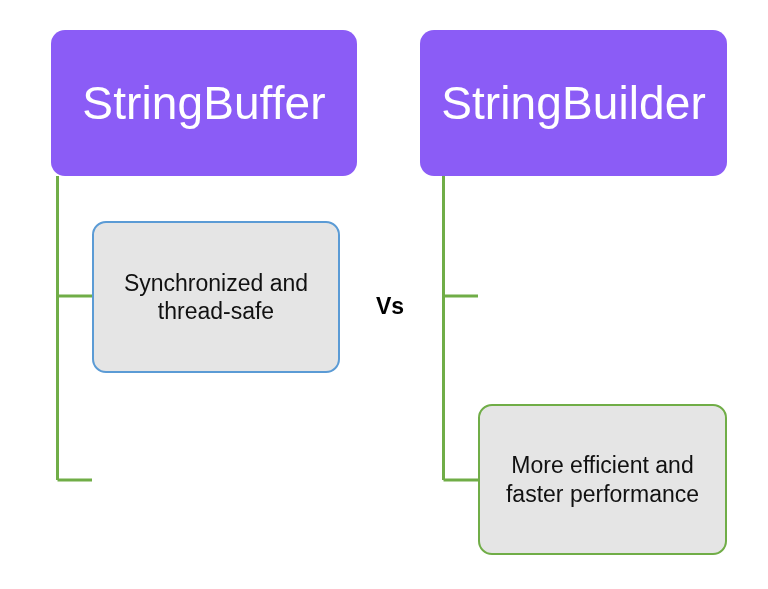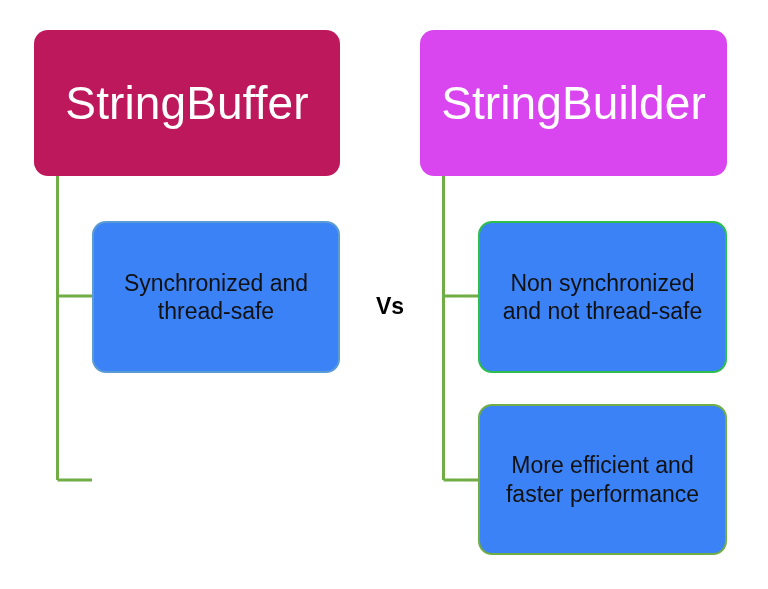--- a/index.html
+++ b/index.html
@@ -39,27 +39,27 @@
     box-sizing: border-box;
   }
   .root-label {
     color: #ffffff;
     font-size: 46px;
     font-weight: 400;
     line-height: 1.05;
     letter-spacing: 0.1px;
     white-space: nowrap;
   }
-  #root-left  { left: 34px;  top: 30px; width: 306px; height: 146px; background: #be185d; text-align: right; }
-  #root-right { left: 420px; top: 30px; width: 307px; height: 146px; background: #d946ef; }
+  #root-left  { left: 51px;  top: 30px; width: 306px; height: 146px; background: #8b5cf6; text-align: right; }
+  #root-right { left: 420px; top: 30px; width: 307px; height: 146px; background: #8b5cf6; }
 
   
   .leaf-box {
     position: absolute;
-    background: #3b82f6;
+    background: #e5e5e5;
     border: 2px solid #999999;
     border-radius: 14px;
     box-sizing: border-box;
     display: flex;
     align-items: center;
     justify-content: center;
     text-align: center;
   }
   .leaf-label {
     color: #111111;
@@ -110,23 +110,20 @@
 
   <div class="root-box" id="root-right">
     <span class="root-label">StringBuilder</span>
   </div>
 
   <div class="leaf-box" id="leaf-left-1">
     <span class="leaf-label">Synchronized and thread-safe</span>
   </div>
 
 
-  <div class="leaf-box" id="leaf-right-1">
-    <span class="leaf-label">Non synchronized and not thread-safe</span>
-  </div>
 
   <div class="leaf-box" id="leaf-right-2">
     <span class="leaf-label">More efficient and faster performance</span>
   </div>
 
   <div id="vs-label">Vs</div>
 
 </div>
 
 </body></html>

